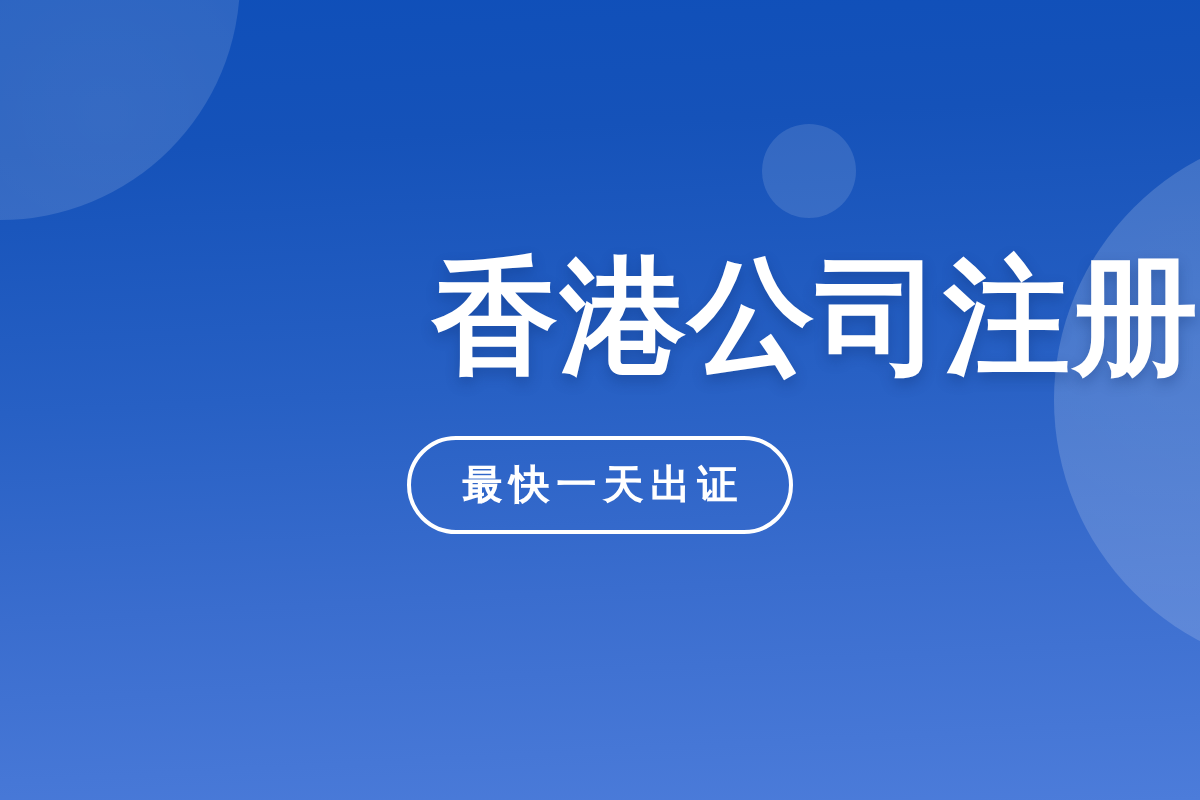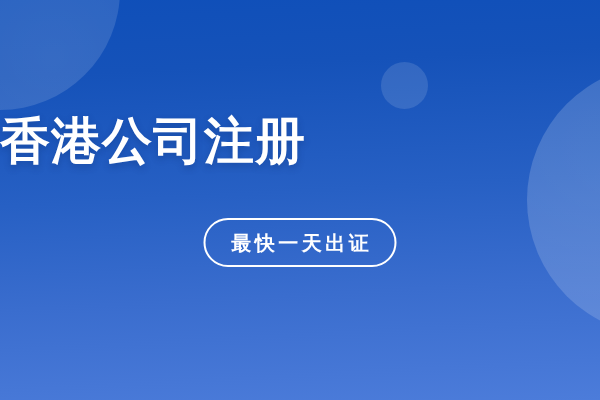--- a/index.html
+++ b/index.html
@@ -70,26 +70,26 @@
     inset: 0;
     display: flex;
     flex-direction: column;
     align-items: center;
     justify-content: flex-start;
   }
 
   .headline {
     margin: 0;
     position: absolute;
-    top: 116px;
+    top: 128px;
     left: 0;
     right: 0;
-    text-align: left;
+    text-align: right;
     color: #ffffff;
-    font-size: 50px;
+    font-size: 63px;
     line-height: 1;
     font-weight: 700;
     letter-spacing: 1px;
     white-space: nowrap;
     text-shadow: 0 3px 7px rgba(9, 40, 99, 0.30);
   }
 
   .badge {
     position: absolute;
     top: 218px;

